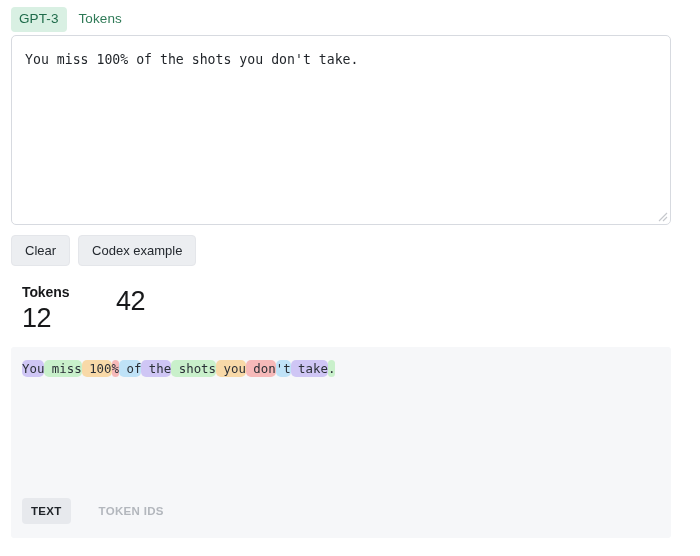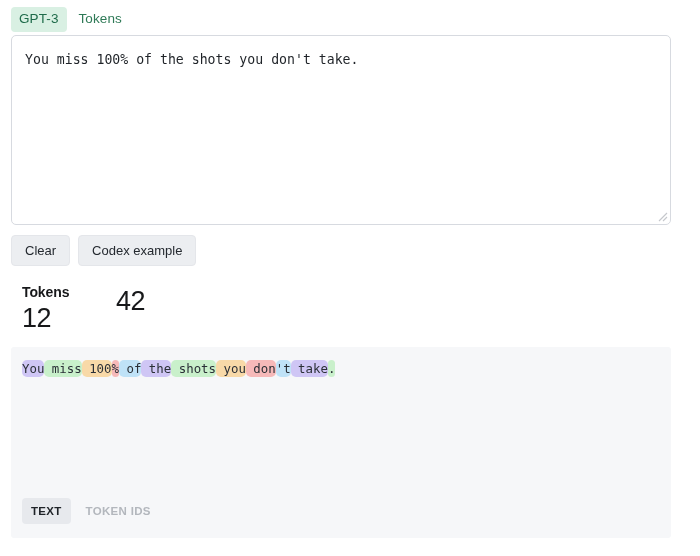--- a/index.html
+++ b/index.html
@@ -147,21 +147,21 @@
     color: #2a2f36;
   }
   .tok { padding: 1px 0; border-radius: 5px; }
 
   .view-tabs {
     position: absolute;
     left: 11px;
     bottom: 14px;
     display: flex;
     align-items: center;
-    gap: 6px;
+    gap: 19px;
   }
   .view-tab {
     font-size: 11.5px;
     font-weight: bold;
     letter-spacing: 0.3px;
     padding: 7px 9px;
     border-radius: 4px;
     cursor: pointer;
     user-select: none;
     color: #b3b7bd;

